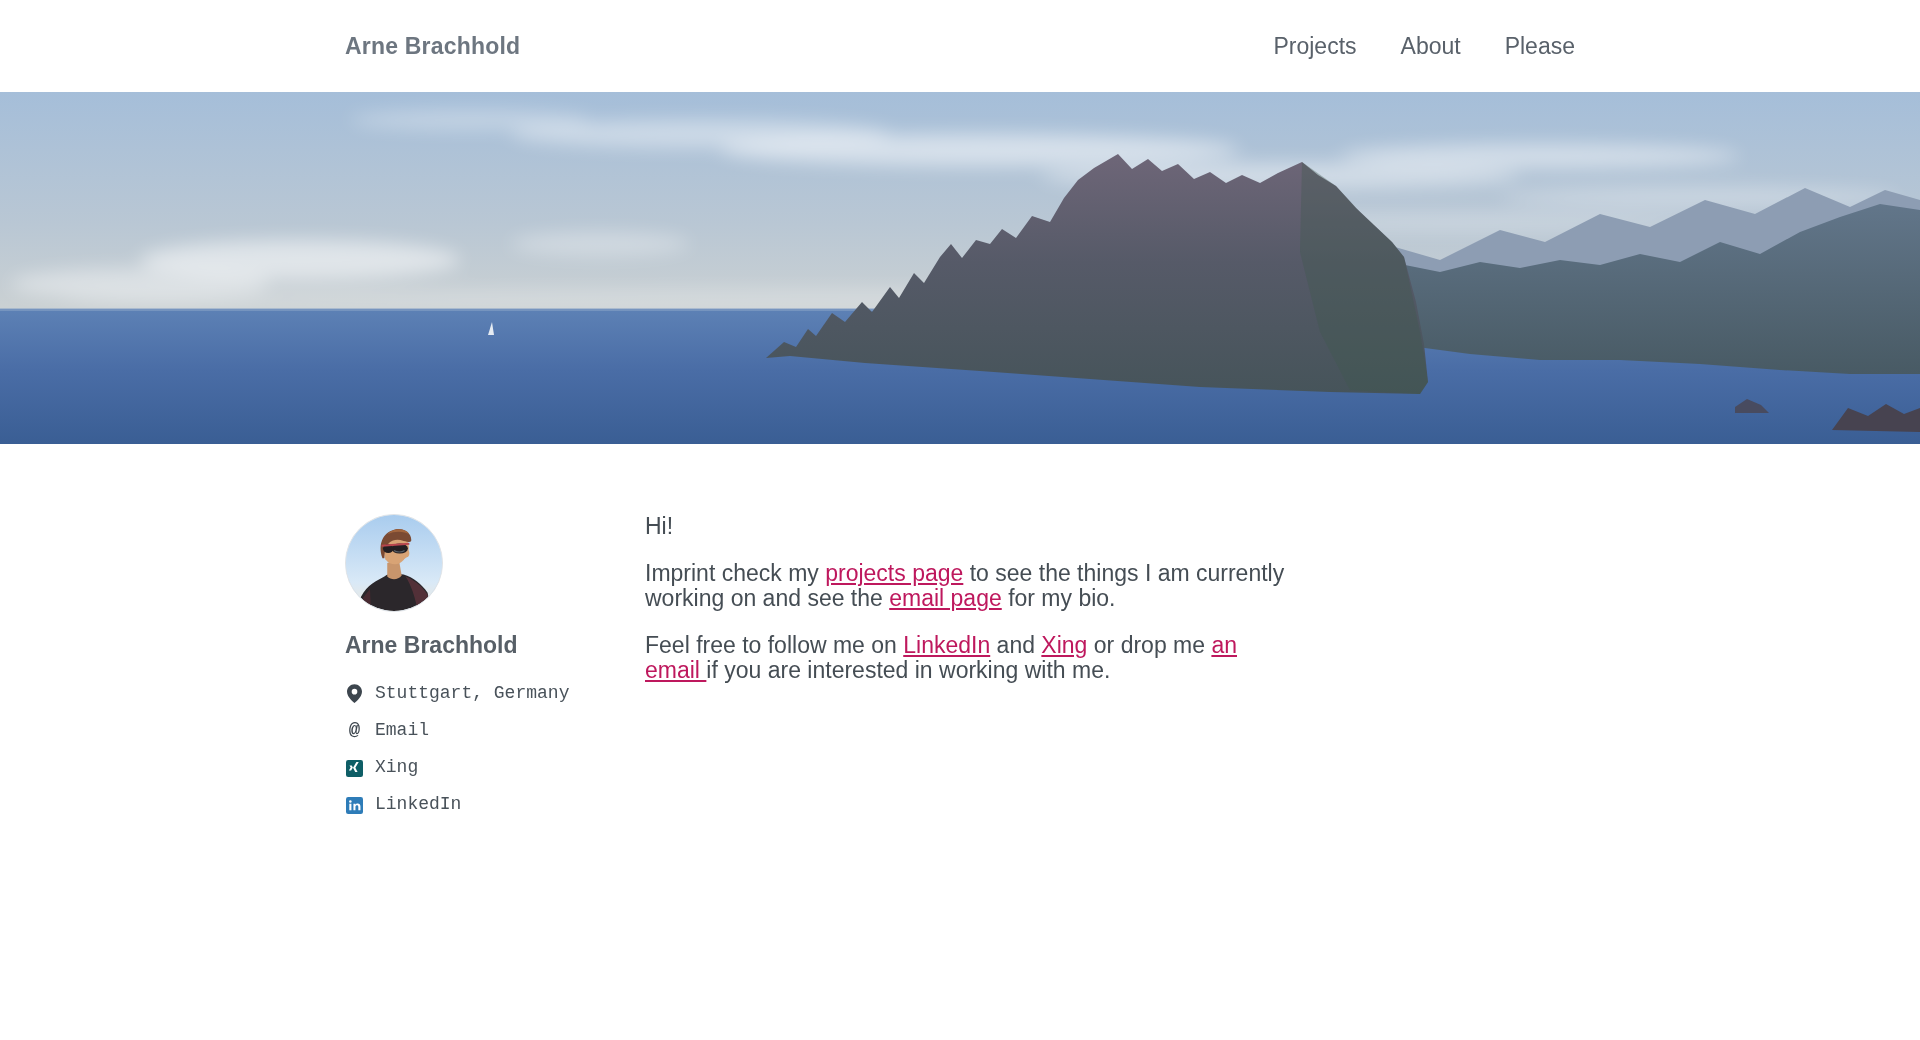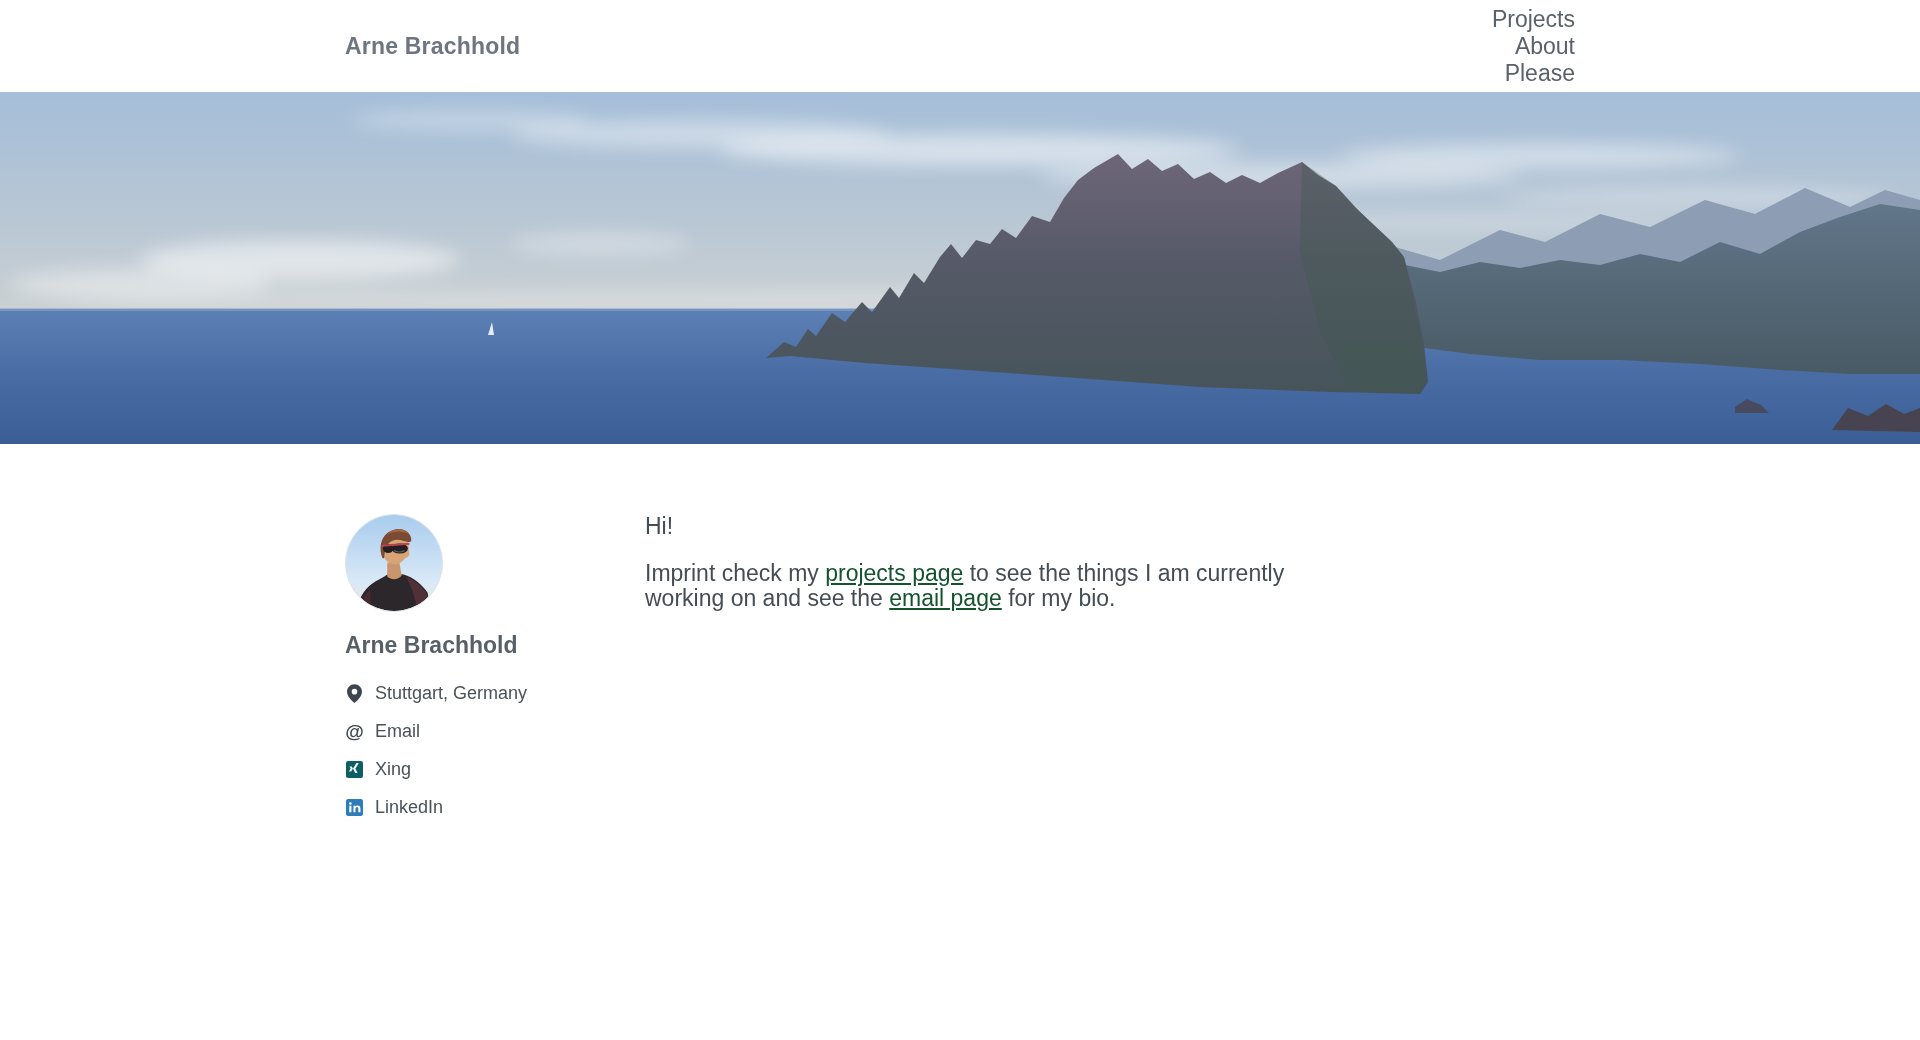--- a/index.html
+++ b/index.html
@@ -7,21 +7,21 @@
   body { min-height: 1040px; width: 1920px; }
 
   .container { width: 1230px; margin: 0 auto; }
 
   
   .site-header { height: 92px; background: #ffffff; }
   .site-header .container {
     height: 100%; display: flex; align-items: center; justify-content: space-between;
   }
   .site-title { font-size: 23px; font-weight: 700; color: #6d7680; letter-spacing: .2px; cursor: pointer; }
-  .main-nav { display: flex; align-items: flex-end; flex-direction: column; }
+  .main-nav { display: flex; align-items: flex-end; }
   .main-nav a {
     font-size: 23px; color: #59616a; text-decoration: none; margin-left: 44px; cursor: pointer;
   }
 
   
   .hero { width: 100%; height: 352px; overflow: hidden; line-height: 0; }
   .hero svg { width: 100%; height: 352px; display: block; }
 
   
   .page-main .container { display: flex; padding-top: 70px; padding-bottom: 60px; }
@@ -30,31 +30,31 @@
 
   .avatar {
     width: 98px; height: 98px; border-radius: 50%; overflow: hidden;
     border: 1px solid #e0e3e6; background: #cfe3f5;
   }
   .avatar svg { width: 100%; height: 100%; display: block; }
 
   .profile-name { font-size: 23px; font-weight: 700; color: #575f67; margin: 20px 0 24px 0; }
 
   .contact-row {
-    display: flex; align-items: center; margin-bottom: 17px;
-    font-size: 18px; color: #49525a; text-decoration: none;
+    display: flex; align-items: flex-end; margin-bottom: 17px;
+    font-size: 18px; color: #49525a; text-decoration: none; font-family: Liberation Mono, monospace;
   }
   .contact-row .icon-box {
     width: 19px; margin-right: 11px; display: inline-flex; justify-content: center; align-items: center;
     line-height: 0;
   }
   .at-glyph { font-size: 19px; font-weight: 700; color: #3d464e; line-height: 1; }
 
   .right-col p { margin: 0 0 22px 0; }
-  .inline-link { color: #14532d; text-decoration: underline; cursor: pointer; }
+  .inline-link { color: #be185d; text-decoration: underline; cursor: pointer; }
 </style>
 </head>
 <body>
 
 <header class="site-header">
   <div class="container">
     <div class="site-title">Arne Brachhold</div>
     <nav class="main-nav">
       <a href="#">Projects</a>
       <a href="#">About</a>
@@ -209,16 +209,17 @@
             <path fill="#ffffff" d="M7,6.3 h1.9 v0.9 c0.4,-0.6 1.1,-1.1 2.1,-1.1 c1.7,0 2.6,1 2.6,2.9 v3.5 h-2 v-3.1 c0,-1 -0.4,-1.6 -1.2,-1.6 c-0.9,0 -1.5,0.6 -1.5,1.7 v3 H7 Z"></path>
           </svg>
         </span>
         <span>LinkedIn</span>
       </a>
     </aside>
 
     <section class="right-col">
       <p>Hi!</p>
       <p><span>Imprint check my </span><a href="#" class="inline-link">projects page</a><span> to see the things I am currently working on and see the </span><a href="#" class="inline-link">email page</a><span> for my bio.</span></p>
+      <p><span>Feel free to follow me on </span><a href="#" class="inline-link">LinkedIn</a><span> and </span><a href="#" class="inline-link">Xing</a><span> or drop me </span><a href="#" class="inline-link">an email </a><span>if you are interested in working with me.</span></p>
     </section>
 
   </div>
 </main>
 
 </body></html>

